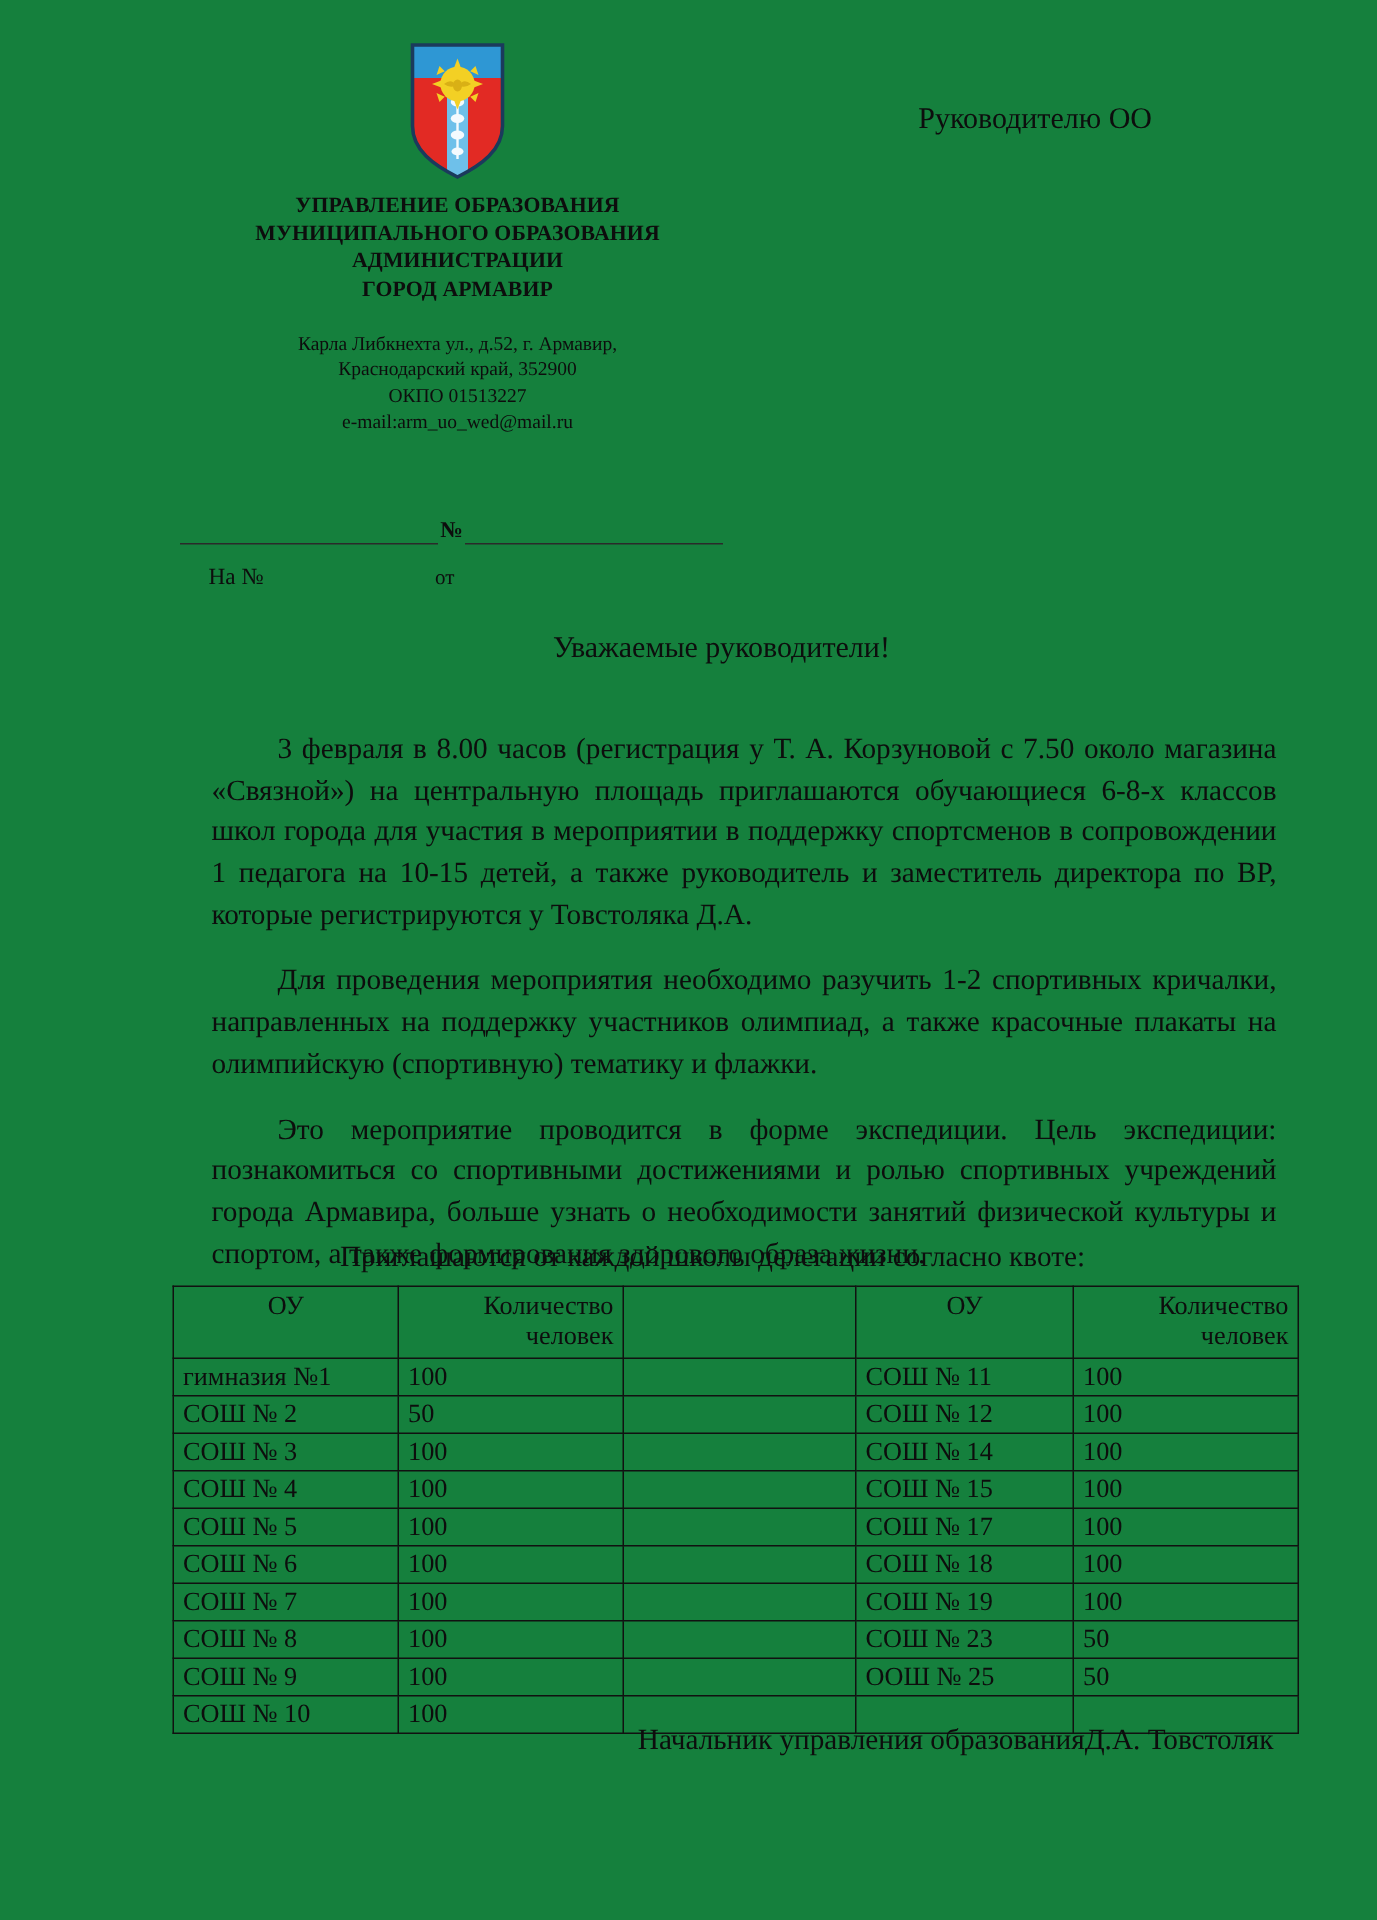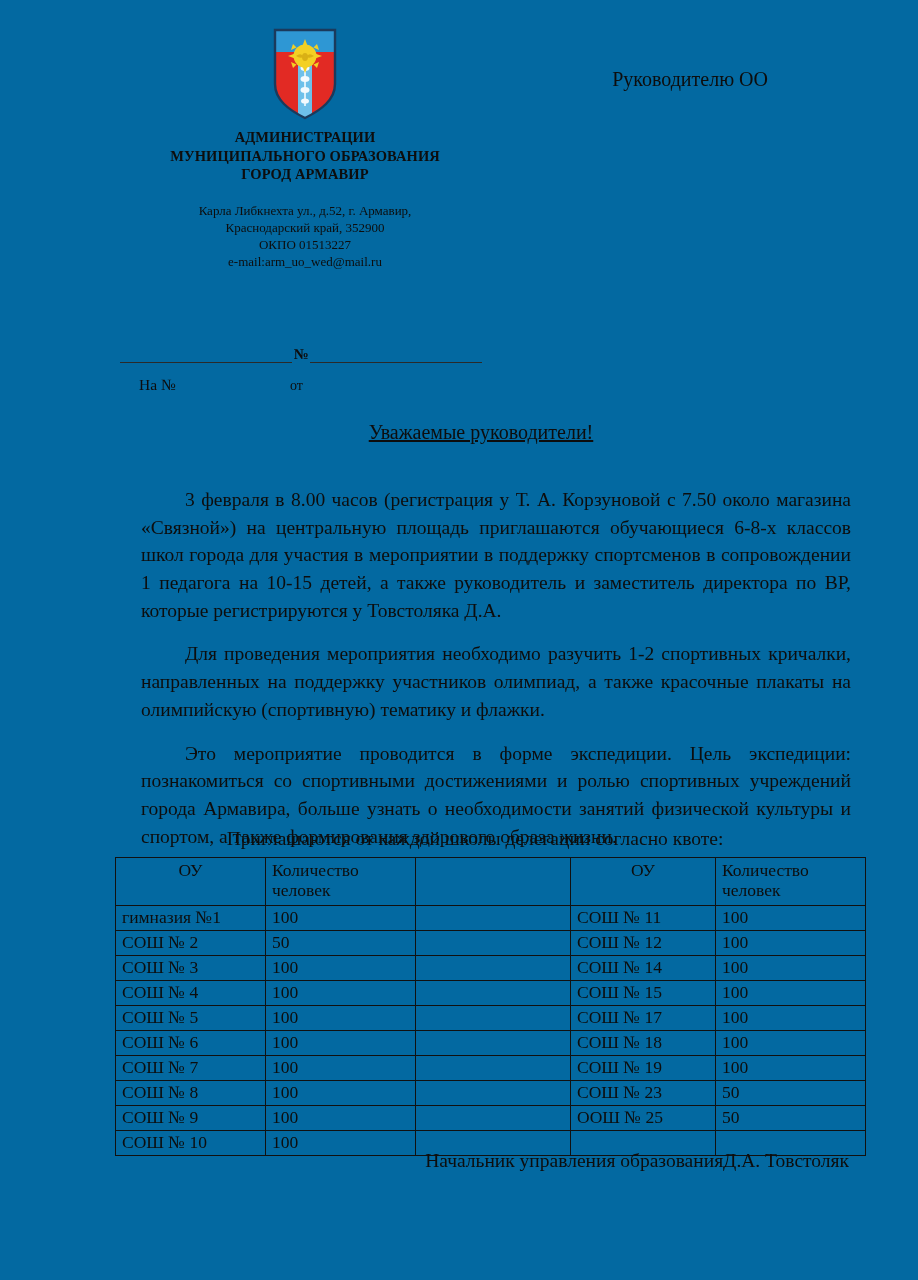--- a/index.html
+++ b/index.html
@@ -12,21 +12,21 @@
     height: 1280px;
     position: relative;
     font-family: "Liberation Serif", "DejaVu Serif", serif;
     color: #0d0d0d;
     overflow: hidden;
   }
 
   .page {
     position: absolute;
     inset: 0;
-    background: #0369a1;
+    background: #15803d;
   }
 
   
   .letterhead {
     position: absolute;
     left: 115px;
     top: 26px;
     width: 380px;
     text-align: center;
   }
@@ -102,21 +102,21 @@
 
   
   .salutation {
     position: absolute;
     left: 0;
     right: 0;
     top: 421px;
     text-align: center;
     font-size: 20px;
   }
-  .salutation span { margin-left: 44px; text-decoration: underline; }
+  .salutation span { margin-left: 44px; }
 
   .body-text {
     position: absolute;
     left: 125px;
     top: 470px;
     width: 742px;
     font-size: 19.5px;
     line-height: 1.42;
     text-align: justify;
   }
@@ -154,21 +154,21 @@
     vertical-align: top;
     line-height: 1.15;
   }
   .quota-table .head td {
     text-align: center;
     height: 44px;
     vertical-align: top;
     padding-top: 2px;
   }
   .quota-table .head td.hd-count {
-    text-align: left;
+    text-align: right;
   }
   .col-a { width: 150px; }
   .col-b { width: 150px; }
   .col-c { width: 155px; }
   .col-d { width: 145px; }
   .col-e { width: 150px; }
 
   .hd-count .l1 { display: block; }
   .hd-count .l2 { display: block; }
 
@@ -234,22 +234,23 @@
               <path d="M-9 0 Q-4 -4 -1 1 Q-5 3 -9 0 Z"></path>
               <path d="M9 0 Q4 -4 1 1 Q5 3 9 0 Z"></path>
             </g>
           </g>
         </g>
         <path d="M4 4 H64 V58 C64 74 50 84 34 92 C18 84 4 74 4 58 Z" fill="none" stroke="#1b3a5c" stroke-width="2.4"></path>
       </svg>
     </div>
 
     <div class="org-name">
+      <div>УПРАВЛЕНИЕ ОБРАЗОВАНИЯ</div>
+      <div>МУНИЦИПАЛЬНОГО ОБРАЗОВАНИЯ</div>
       <div>АДМИНИСТРАЦИИ</div>
-      <div>МУНИЦИПАЛЬНОГО ОБРАЗОВАНИЯ</div>
       <div>ГОРОД АРМАВИР</div>
     </div>
 
     <div class="contact">
       <div>Карла Либкнехта ул., д.52, г. Армавир,</div>
       <div>Краснодарский край, 352900</div>
       <div>ОКПО 01513227</div>
       <div>e-mail:arm_uo_wed@mail.ru</div>
     </div>
   </div>

